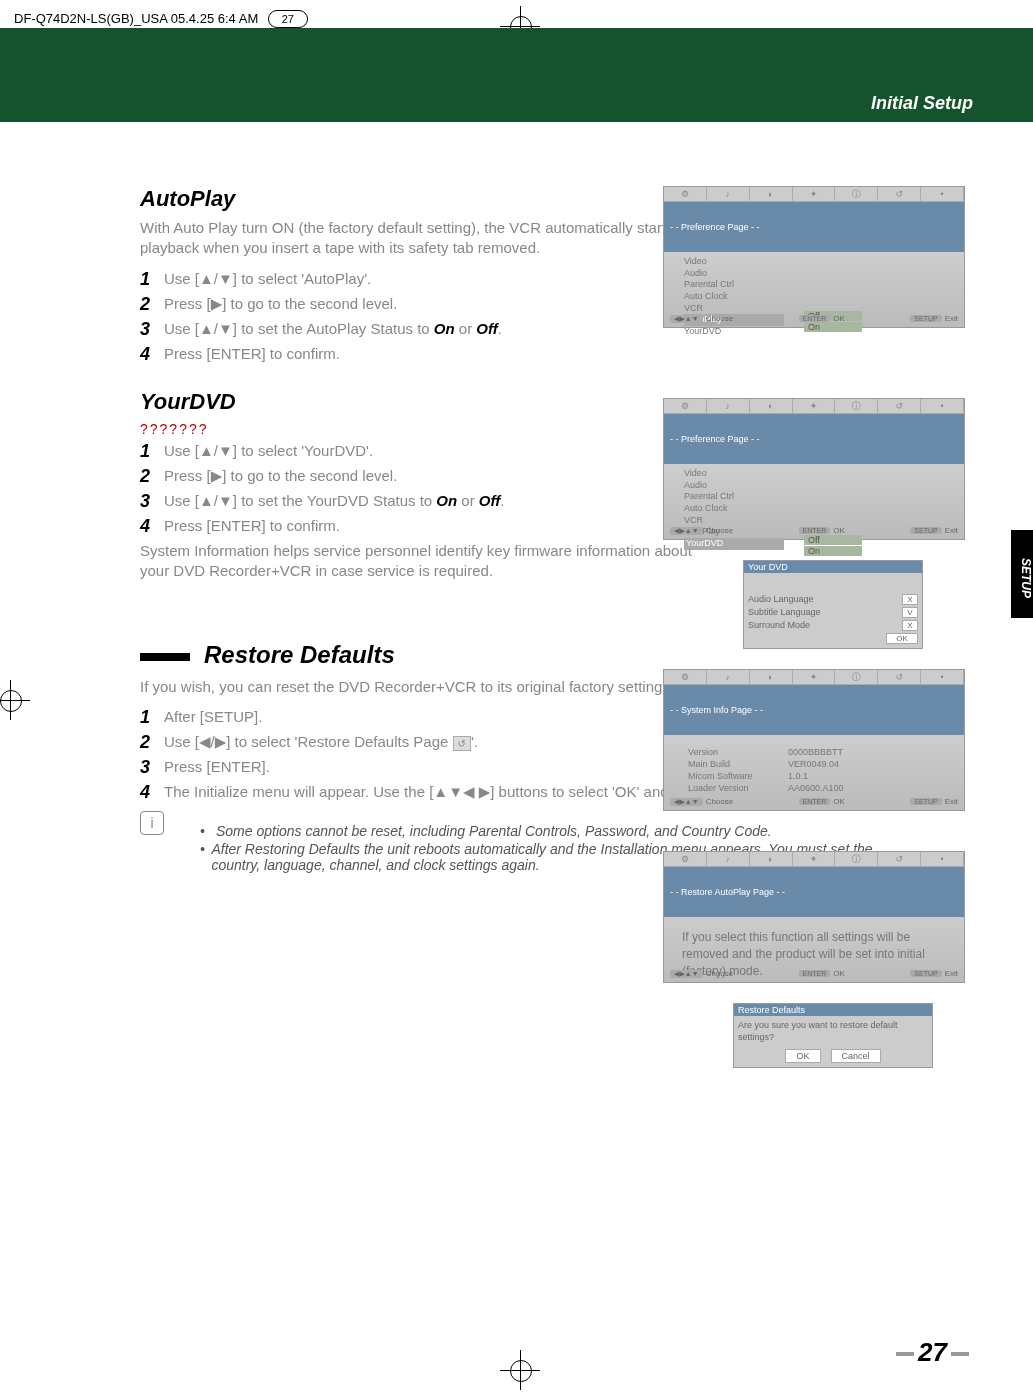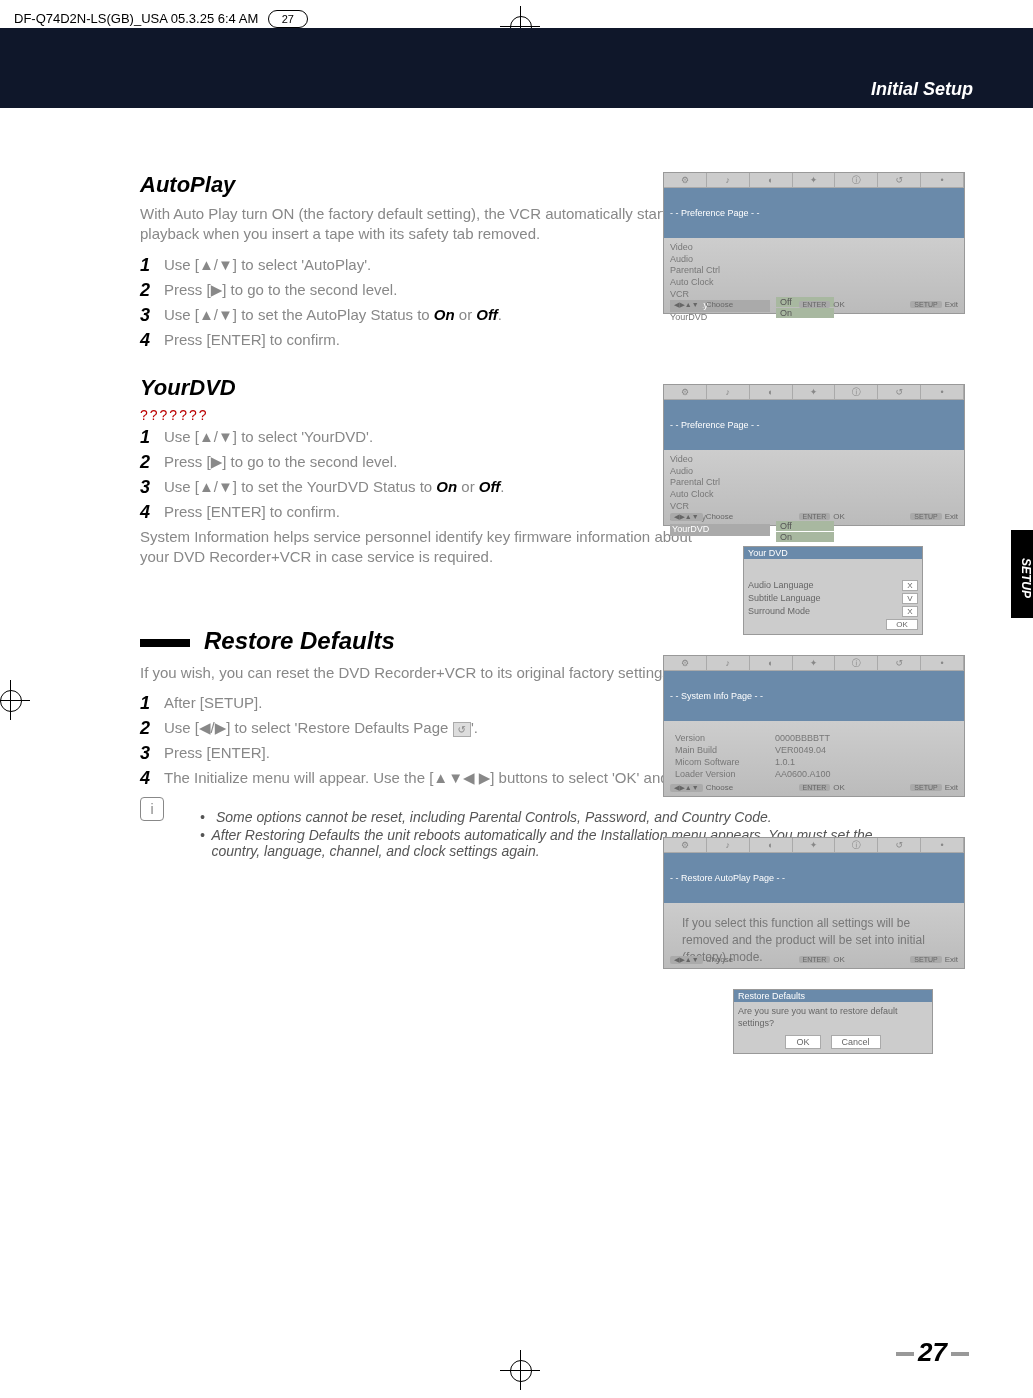--- a/index.html
+++ b/index.html
@@ -1,19 +1,19 @@
 <!DOCTYPE html>
 <html><head>
 <meta charset="utf-8">
 <style>
 html,body{margin:0;padding:0;font-family:Arial,Helvetica,sans-serif;background:#fff;color:#555}
 .page{width:1033px;height:1398px;position:relative;margin:0 auto;background:#fff}
 .crop-header{font:13px/1 Arial;color:#000;padding:10px 0 0 14px}
 .crop-header .oval{display:inline-flex;align-items:center;justify-content:center;border:1px solid #000;border-radius:10px;width:38px;height:16px;font-size:11px;margin-left:6px}
-.black-band{background:#0f172a;height:80px;position:relative}
+.black-band{background:#14532d;height:94px;position:relative}
 .black-band .section-label{position:absolute;right:60px;bottom:8px;color:#fff;font-style:italic;font-weight:700;font-size:18px}
 .content{padding:40px 60px 0 140px;position:relative}
 h3.autoplay,h3.yourdvd{font-size:22px;font-weight:700;font-style:italic;color:#000;margin:24px 0 6px}
 h3.sysinfo,h3.restore{font-size:24px;font-weight:700;font-style:italic;color:#000;margin:60px 0 8px;position:relative}
 .thickbar{display:inline-block;width:50px;height:8px;background:#000;margin-right:14px;vertical-align:middle}
 .intro{font-size:15px;color:#888;line-height:1.35;max-width:560px;margin:0 0 10px}
 ol.steps{list-style:none;padding:0;margin:0}
 ol.steps li{display:flex;align-items:flex-start;margin:4px 0;font-size:15px;color:#888}
 .num{font-weight:700;font-style:italic;color:#000;font-size:18px;width:24px}
 .step-text{flex:1;line-height:1.35}
@@ -23,33 +23,33 @@
 .footnotes{font-style:italic;font-size:14px;color:#555;margin:10px 0 0 30px;max-width:720px}
 .footnotes .bullet{display:flex;margin:2px 0}
 .footnotes .dot{width:16px}
 .info-icon{display:inline-flex;width:22px;height:22px;border:1px solid #888;border-radius:4px;align-items:center;justify-content:center;font-size:14px;color:#888;margin-right:6px;vertical-align:top}
 .right-panels{position:absolute;right:-20px;top:0;width:330px}
 .osd{width:300px;height:140px;background:linear-gradient(#ddd,#bbb);border:1px solid #999;margin-bottom:20px;font-size:10px;color:#666;position:relative}
 .osd .tabs{display:flex;border-bottom:1px solid #aaa}
 .osd .tabs span{flex:1;height:14px;border-right:1px solid #aaa;background:#ccc;text-align:center;font-size:9px;line-height:14px;color:#888}
 .osd .bluebar{background:#6a8aaa;color:#fff;font-size:9px;padding:20px 6px}
 .osd .menu{display:flex}
-.osd .menu .col1{width:100px;padding:4px 6px}
+.osd .menu .col1{width:100px;padding:4px 20px}
 .osd .menu .col1 div{font-size:9px;color:#777;line-height:1.3}
 .osd .menu .col1 .sel{background:#aaa;color:#fff;padding:0 2px}
 .osd .menu .col2 div{font-size:9px;background:#a8b8a0;color:#555;margin:1px 0;padding:0 4px;width:50px}
 .osd .foot{position:absolute;bottom:4px;left:6px;right:6px;display:flex;justify-content:space-between;font-size:8px;color:#666}
 .osd .foot span{display:flex;align-items:center;gap:3px}
 .osd .foot .btn{background:#aaa;padding:0 4px;border-radius:2px;font-size:7px}
 .popup{width:170px;margin-left:80px;background:#ccc;border:1px solid #999;padding:4px;font-size:9px;color:#666;margin-bottom:20px}
 .popup .row{display:flex;justify-content:space-between;margin:2px 0}
 .popup .box{background:#fff;border:1px solid #aaa;width:14px;text-align:center;font-size:8px}
 .popup .okbtn{background:#fff;border:1px solid #aaa;width:30px;text-align:center;margin-left:auto;font-size:8px}
 .osd.info .body{padding:10px;font-size:9px}
-.osd.info .body .r{display:flex;margin:2px 1px}
+.osd.info .body .r{display:flex;margin:2px 14px}
 .osd.info .body .r .l{width:100px;color:#777}
 .osd.info .body .r .v{color:#777}
 .popup.restore{width:190px;margin-left:70px}
 .popup.restore .btns{display:flex;gap:10px;margin-top:6px;justify-content:center}
 .popup.restore .btns div{background:#fff;border:1px solid #aaa;padding:1px 10px;font-size:9px}
 .sidetab{position:absolute;right:0;top:530px;width:22px;height:80px;background:#000;color:#fff;font-size:12px;font-weight:700;writing-mode:vertical-rl;text-align:center;padding-top:8px;font-style:italic}
 .pagenumber{position:absolute;right:60px;bottom:30px;font-size:26px;font-weight:700;font-style:italic;color:#000}
 .pagenumber .dash{display:inline-block;width:18px;height:4px;background:#999;margin:0 4px;vertical-align:middle}
 .reg-target{position:absolute;width:40px;height:40px}
 .reg-target::before,.reg-target::after{content:"";position:absolute;background:#000}
@@ -66,21 +66,21 @@
       <div class="reg-circle"></div>
     </div>
   <div class="reg-target" style="left:-10px;top:680px">
       <div class="reg-circle"></div>
     </div>
   <div class="reg-target" style="left:500px;top:1350px">
       <div class="reg-circle"></div>
     </div>
 
   <div class="crop-header">
-    <span>DF-Q74D2N-LS(GB)_USA  05.3.25 6:4 AM</span>
+    <span>DF-Q74D2N-LS(GB)_USA  05.4.25 6:4 AM</span>
     <span class="oval">27</span>
   </div>
 
   <div class="black-band">
     <div class="section-label">Initial Setup</div>
   </div>
 
   <div class="sidetab">SETUP</div>
 
   <div class="content">

